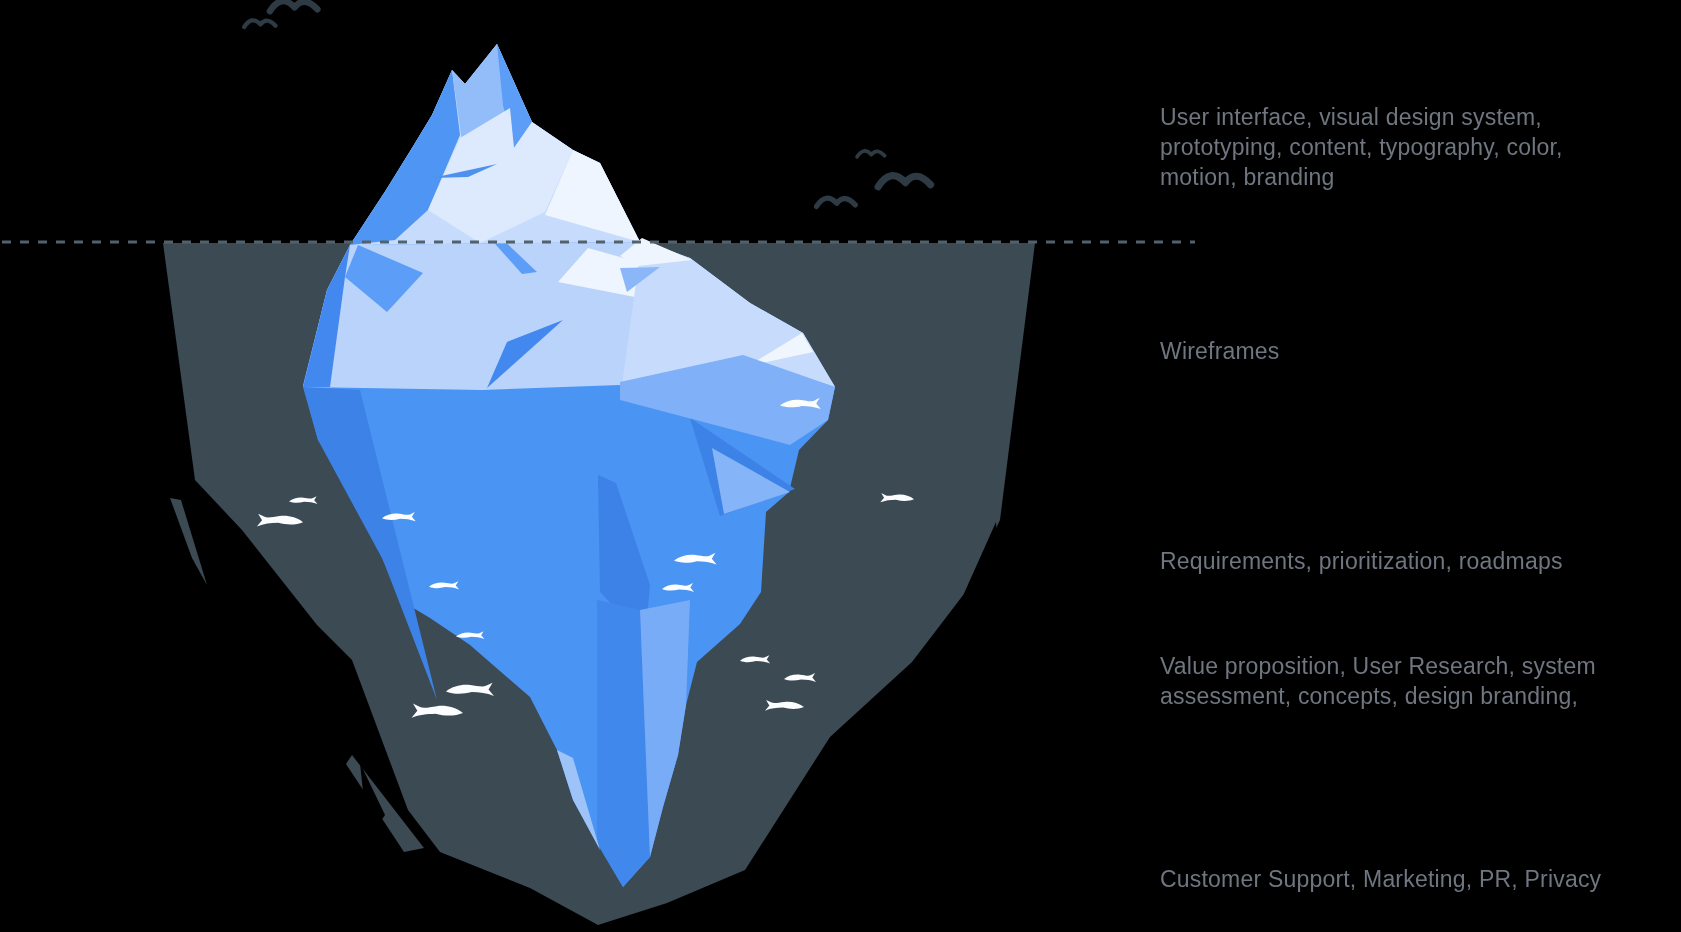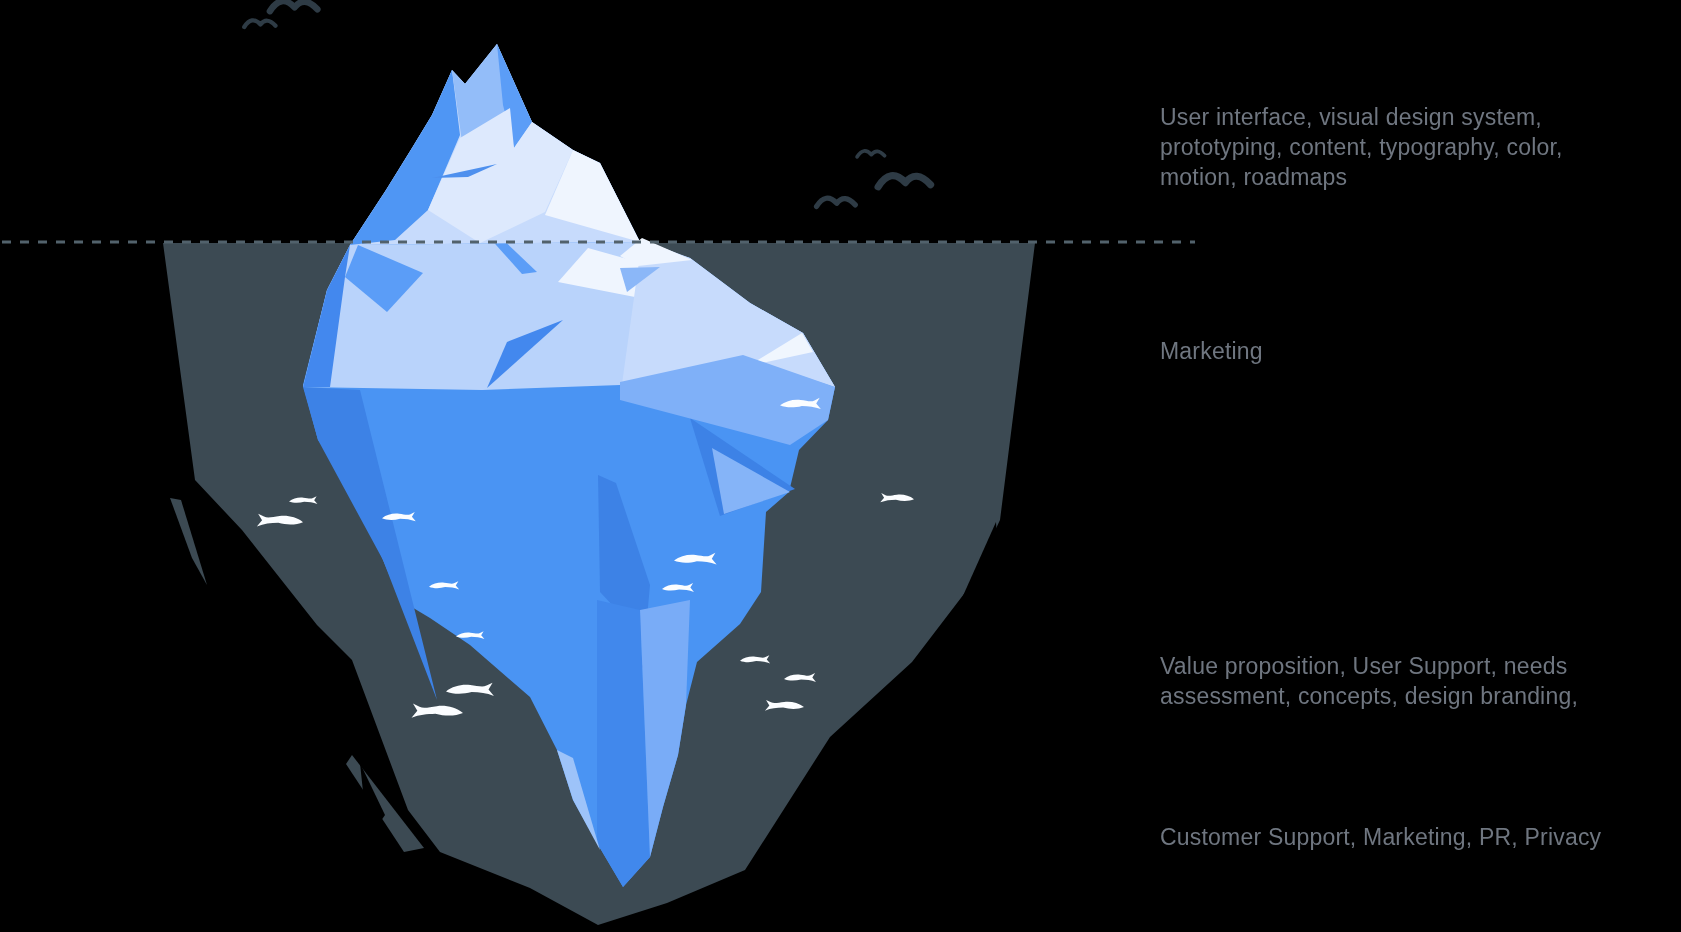--- a/index.html
+++ b/index.html
@@ -24,21 +24,21 @@
   html,body{margin:0;padding:0;}
   body{background:var(--bg);font-family:"Liberation Sans",sans-serif;}
   .stage{position:relative;width:1681px;height:932px;overflow:hidden;background:var(--bg);}
   .scene{position:absolute;left:0;top:0;}
   .label{position:absolute;left:1160px;color:var(--label);font-size:23px;line-height:30px;letter-spacing:.2px;white-space:nowrap;}
   .lbl-above{top:102px;}
   .lbl-wireframes{top:336px;}
   .lbl-ia{top:441px;}
   .lbl-req{top:546px;}
   .lbl-value{top:651px;}
-  .lbl-customer{top:822px;}
+  .lbl-customer{top:864px;}
 </style>
 </head>
 <body>
 
 <div class="stage">
 
   <svg class="scene" width="1681" height="932" viewBox="0 0 1681 932">
     <defs>
       <path id="fish" d="M0,5.5 C5,1.5 12,0 18,0.8 C23,1.3 27,2.8 30,1.2 L34.5,-1 L31.5,4 L35.5,8.8 C30,6.6 25,6.2 19,6 C12,7.9 5,7.6 0,5.5 Z"></path>
       <path id="bird" d="M1,8 Q7,-1.5 14,6 Q19,-0.5 26,7" fill="none" stroke-linecap="round" stroke-linejoin="round"></path>
@@ -116,27 +116,28 @@
       <use href="#fish" transform="translate(914,494) scale(-0.95,0.95)"></use>
       <use href="#fish" transform="translate(740,656) scale(0.85)"></use>
       <use href="#fish" transform="translate(784,674) scale(0.9)"></use>
       <use href="#fish" transform="translate(804,701) scale(-1.1,1.1)"></use>
     </g>
   </svg>
 
   <div class="label lbl-above">
     <div>User interface, visual design system,</div>
     <div>prototyping, content, typography, color,</div>
-    <div>motion, roadmaps</div>
+    <div>motion, branding</div>
   </div>
 
-  <div class="label lbl-wireframes">Marketing</div>
+  <div class="label lbl-wireframes">Wireframes</div>
 
 
+  <div class="label lbl-req">Requirements, prioritization, roadmaps</div>
 
   <div class="label lbl-value">
-    <div>Value proposition, User Support, needs</div>
+    <div>Value proposition, User Research, system</div>
     <div>assessment, concepts, design branding,</div>
   </div>
 
   <div class="label lbl-customer">Customer Support, Marketing, PR, Privacy</div>
 
 </div>
 
 </body></html>

